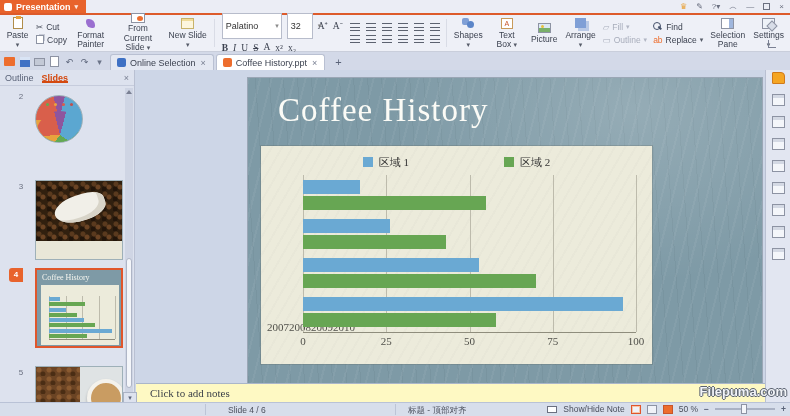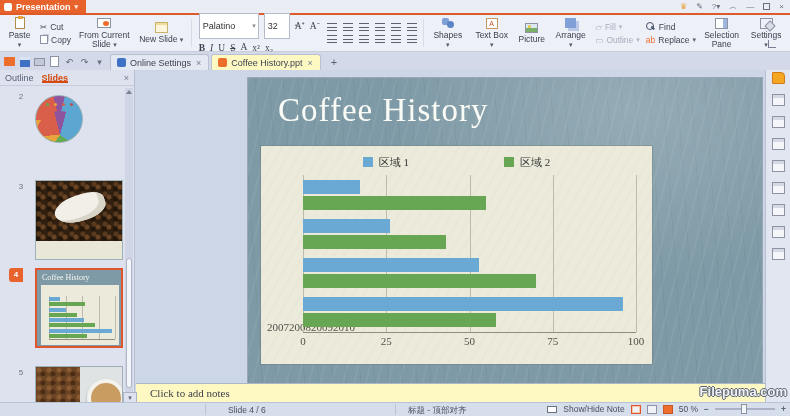--- a/index.html
+++ b/index.html
@@ -62,21 +62,21 @@
 
   
   #tabrow{position:absolute;left:0;top:52px;width:790px;height:18px;background:#d3d9e8;display:flex;align-items:flex-end;}
   #quickaccess{display:flex;align-items:center;gap:4px;padding:0 5px 3px 4px;}
   .qicon{width:11px;height:11px;display:flex;align-items:center;justify-content:center;color:#5a6residue;color:#5a6378;font-size:9px;}
   .ic-appmenu{width:11px;height:9px;background:#ed6d2d;border-radius:1px;}
   .ic-save{width:10px;height:10px;background:#3f71c4;box-shadow:inset 0 3px 0 #d9e4f5;}
   .ic-print{width:11px;height:8px;background:#c3c9d6;border:1px solid #8d93a3;}
   .ic-preview{width:9px;height:11px;background:#fff;border:1px solid #8d93a3;}
   .dtab{display:flex;align-items:center;gap:4px;height:16px;padding:0 6px;background:#e4e8f2;border:1px solid #b9c0d2;border-bottom:none;border-radius:3px 3px 0 0;color:#3c4250;max-width:170px;}
-  .dtab.act{background:#fef9c3;}
+  .dtab.act{background:#ffffff;}
   .dticon{width:9px;height:9px;border-radius:2px;display:inline-block;}
   .dticon.blue{background:#3f71c4;}
   .dticon.orange{background:#ed6d2d;}
   .tclose{color:#7a8093;font-size:9px;padding:0 1px;}
   .newtab{margin-left:6px;color:#5a6378;font-size:11px;padding:0 4px 2px 4px;}
 
   
   #main{position:absolute;left:0;top:70px;width:790px;height:332px;}
   #leftpanel{position:absolute;left:0;top:0;width:135px;height:332px;background:#dde2ee;border-right:1px solid #b9c0d2;overflow:hidden;}
   #panelhead{height:16px;display:flex;align-items:center;padding:0 5px;gap:8px;border-bottom:1px solid #c6ccdc;}
@@ -191,20 +191,26 @@
   <div class="rcol">
     <span class="rsmall">
         <span>✂</span>
         <span>Cut</span>
       </span>
     <span class="rsmall">
         <span class="ic-clip"></span>
         <span>Copy</span>
       </span>
   </div>
+  <div class="rbig" style="width:48px">
+    <span class="ic">
+        <span class="ic-brush"></span>
+      </span>
+    <span>Format Painter</span>
+  </div>
   <div class="rbig" style="width:62px">
     <span class="ic">
         <span class="ic-proj"></span>
       </span>
     <span><span>From Current Slide</span> <span class="caret">▾</span></span>
   </div>
   <div class="rbig" style="width:54px">
     <span class="ic">
         <span class="ic-newslide"></span>
       </span>
@@ -331,21 +337,21 @@
     <span class="qicon">
         <span class="ic-preview"></span>
       </span>
     <span class="qicon">↶</span>
     <span class="qicon">↷</span>
     <span class="qicon caret">▾</span>
   </div>
   <div id="doctabs" style="display:flex;align-items:flex-end;gap:2px;">
       <div class="dtab">
         <span class="dticon blue"></span>
-        <span>Online Settings</span>
+        <span>Online Selection</span>
         <span class="tclose">×</span>
       </div>
       <div class="dtab act">
         <span class="dticon orange"></span>
         <span>Coffee History.ppt</span>
         <span class="tclose">×</span>
       </div>
     </div>
   <span class="newtab">+</span>
 </div>

